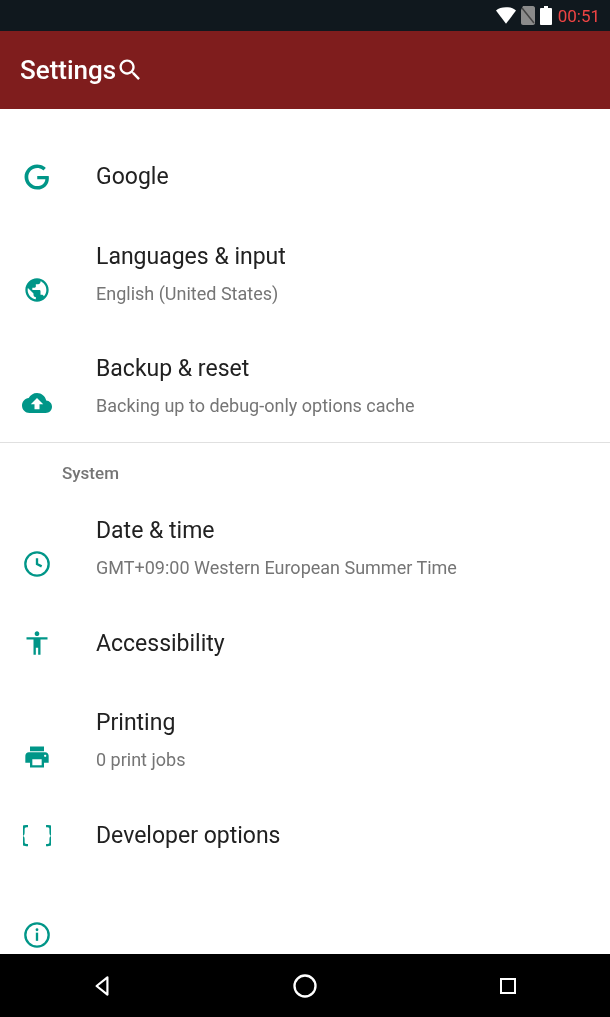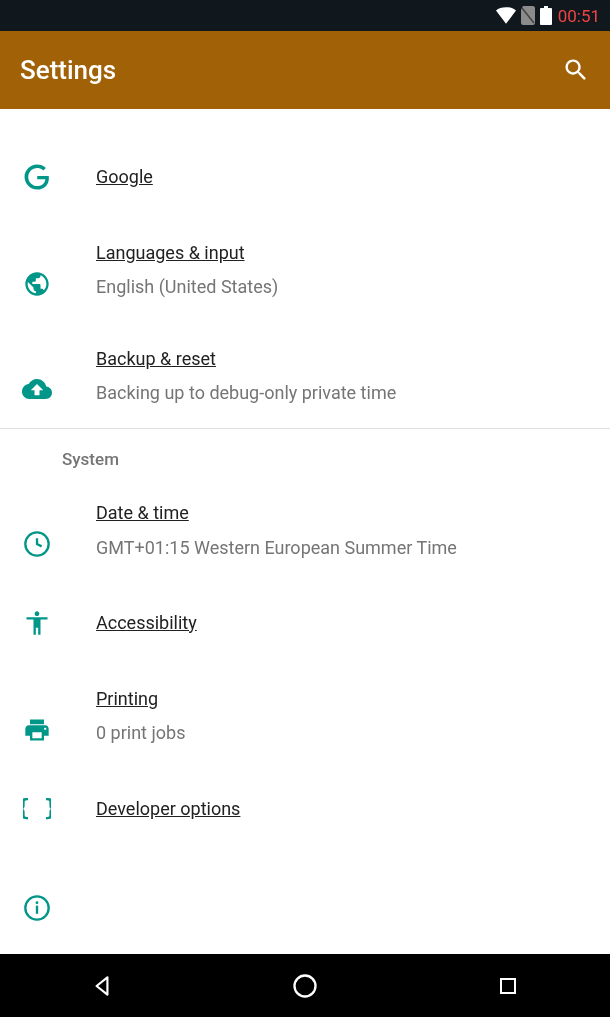--- a/index.html
+++ b/index.html
@@ -29,26 +29,25 @@
       margin-left: 4px;
       display: inline-flex;
       align-items: center;
     }
     .status-bar .time {
       font-size: 17px;
       margin-left: 6px;
       font-weight: 400;
     }
     .app-bar {
-      background: #a16207;
+      background: #7f1d1d;
       height: 78px;
       display: flex;
       align-items: center;
       padding: 16px 20px;
-      justify-content: space-between;
     }
     .app-bar-title {
       color: #fff;
       font-size: 26px;
       font-weight: 500;
     }
     .search-icon {
       color: #fff;
     }
     .content {
@@ -77,24 +76,23 @@
       margin-right: 44px;
       flex-shrink: 0;
       color: #009688;
     }
     .list-text {
       display: flex;
       flex-direction: column;
       justify-content: center;
     }
     .list-title {
-      font-size: 18px;
+      font-size: 23px;
       color: #212121;
       line-height: 1.35;
-      text-decoration: underline;
     }
     .list-subtitle {
       font-size: 18px;
       color: #757575;
       margin-top: 10px;
       line-height: 1.3;
     }
     .divider {
       height: 1px;
       background: #e0e0e0;
@@ -186,37 +184,37 @@
   </div>
 
   <div class="list-item tall">
     <div class="list-icon">
       <svg width="30" height="30" viewBox="0 0 24 24">
           <path fill="#009688" d="M19.35 10.04C18.67 6.59 15.64 4 12 4 9.11 4 6.6 5.64 5.35 8.04 2.34 8.36 0 10.91 0 14c0 3.31 2.69 6 6 6h13c2.76 0 5-2.24 5-5 0-2.64-2.05-4.78-4.65-4.96zM14 13v4h-4v-4H7l5-5 5 5h-3z"></path>
         </svg>
     </div>
     <div class="list-text">
       <div class="list-title">Backup &amp; reset</div>
-      <div class="list-subtitle">Backing up to debug-only private time</div>
+      <div class="list-subtitle">Backing up to debug-only options cache</div>
     </div>
   </div>
 
   <div class="divider"></div>
 
   <div class="section-header">System</div>
 
   <div class="list-item tall">
     <div class="list-icon">
       <svg width="28" height="28" viewBox="0 0 24 24">
           <path fill="none" stroke="#009688" stroke-width="2" d="M12 2 A10 10 0 1 0 12 22 A10 10 0 1 0 12 2 M12 7 L12 12 L16 14"></path>
         </svg>
     </div>
     <div class="list-text">
       <div class="list-title">Date &amp; time</div>
-      <div class="list-subtitle">GMT+01:15 Western European Summer Time</div>
+      <div class="list-subtitle">GMT+09:00 Western European Summer Time</div>
     </div>
   </div>
 
   <div class="list-item">
     <div class="list-icon">
       <svg width="28" height="28" viewBox="0 0 24 24">
           <path fill="#009688" d="M12 2c1.1 0 2 .9 2 2s-.9 2-2 2-2-.9-2-2 .9-2 2-2zm9 7h-6v13h-2v-6h-2v6H9V9H3V7h18v2z"></path>
         </svg>
     </div>
     <div class="list-text">

